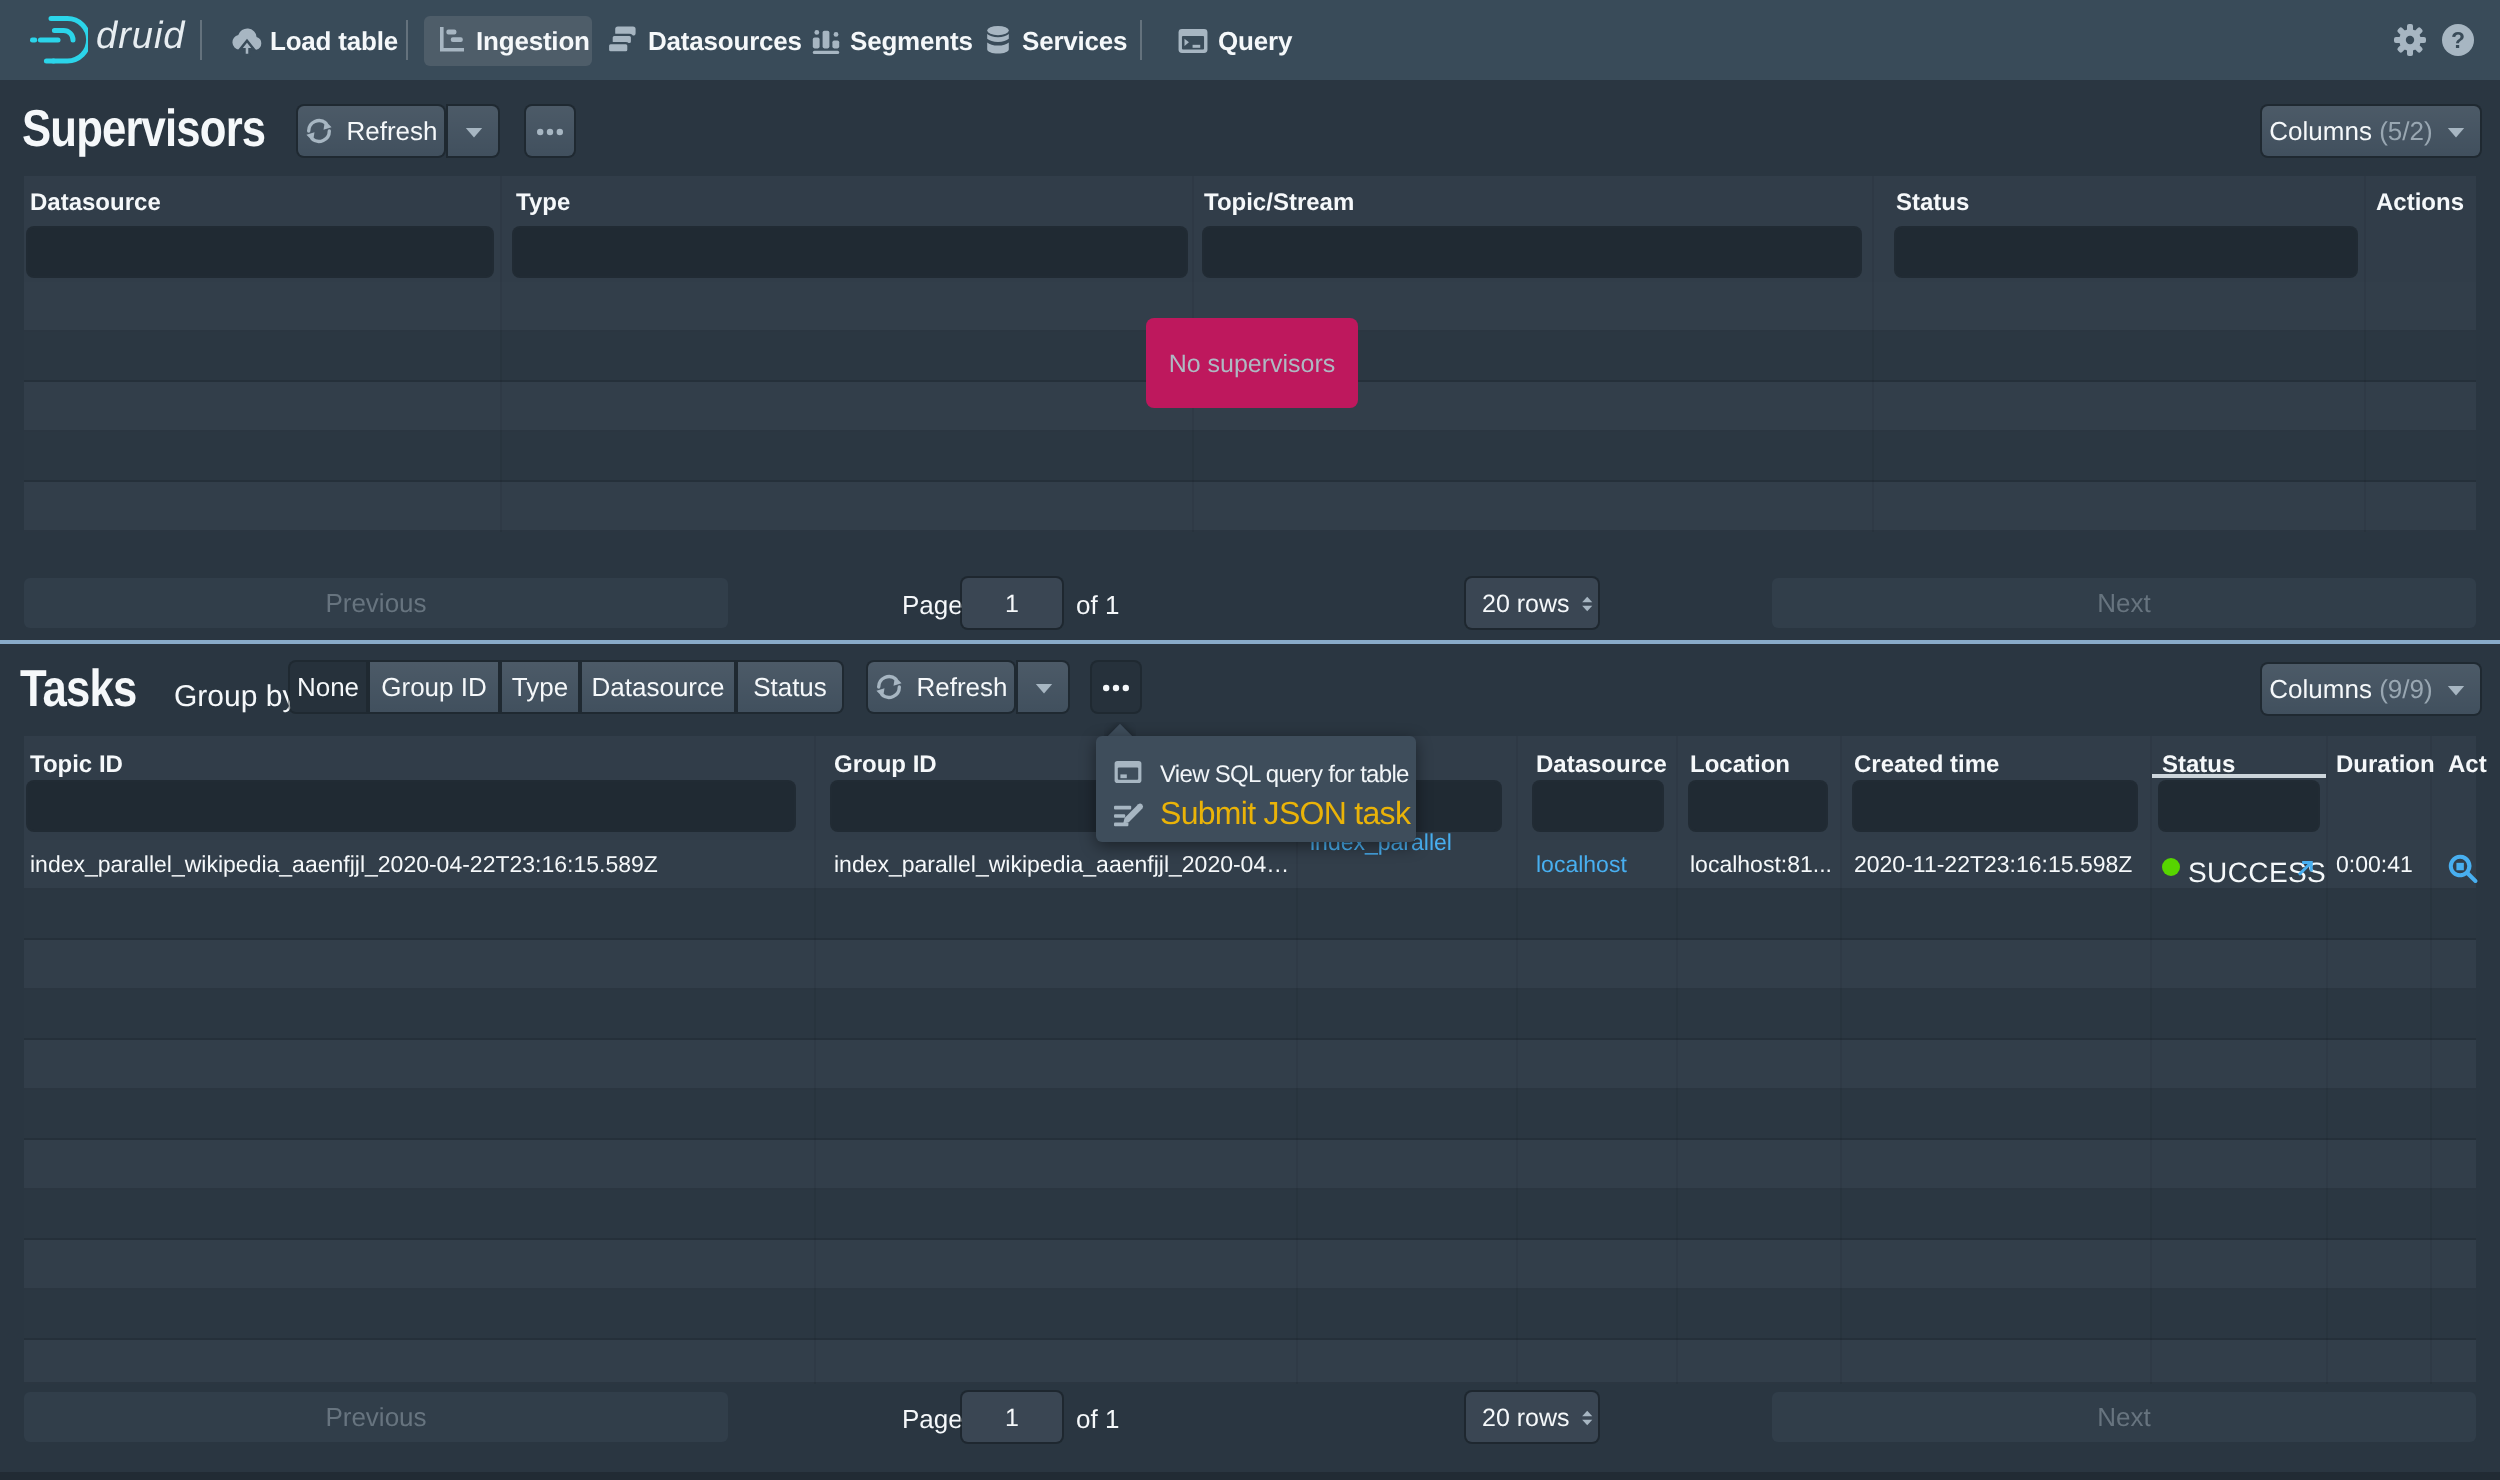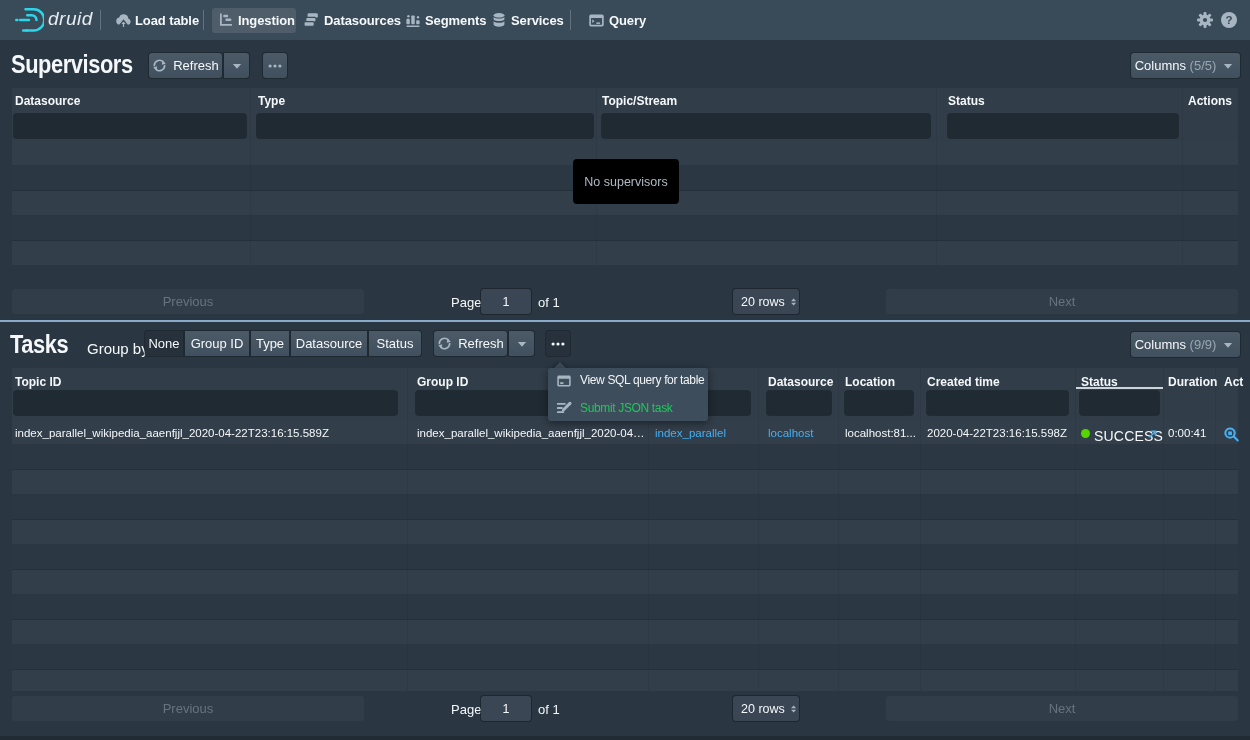--- a/index.html
+++ b/index.html
@@ -122,21 +122,21 @@
     </svg>
 </div>
 <div class="btn" style="left:263px;top:53px;width:24px">
   <svg width="16" height="16" viewBox="0 0 16 16" fill="currentColor">
       <circle cx="3.1" cy="8" r="1.6"></circle>
       <circle cx="8" cy="8" r="1.6"></circle>
       <circle cx="12.9" cy="8" r="1.6"></circle>
     </svg>
 </div>
 <div class="btn" style="left:1131px;top:53px;width:109px">
-  <span>Columns <span style="color:#99a7b2">(5/5)</span></span>
+  <span>Columns <span style="color:#99a7b2">(5/2)</span></span>
   <svg width="16" height="16" viewBox="0 0 16 16" style="margin-left:-2px">
       <path fill="currentColor" d="M3.9 6h8.2L8 10.8z"></path>
     </svg>
 </div>
 
 <div class="thzone" style="left:12px;top:88px;width:1226px;height:53px"></div>
 <div class="collabel" style="left:15px;top:94px">Datasource</div>
 <div class="collabel" style="left:258px;top:94px">Type</div>
 <div class="collabel" style="left:602px;top:94px">Topic/Stream</div>
 <div class="collabel" style="left:948px;top:94px">Status</div>
@@ -149,21 +149,21 @@
 <div class="rowlight" style="left:12px;top:141px;width:1226px;height:25px"></div>
 <div class="rowdark" style="left:12px;top:166px;width:1226px;height:25px"></div>
 <div class="rowlight" style="left:12px;top:191px;width:1226px;height:25px"></div>
 <div class="rowdark" style="left:12px;top:216px;width:1226px;height:25px"></div>
 <div class="rowlight" style="left:12px;top:241px;width:1226px;height:25px"></div>
 <div class="colline" style="left:250px;top:88px;height:178px"></div>
 <div class="colline" style="left:596px;top:88px;height:178px"></div>
 <div class="colline" style="left:936px;top:88px;height:178px"></div>
 <div class="colline" style="left:1182px;top:88px;height:178px"></div>
 
-<div class="abs" style="left:573px;top:159px;width:106px;height:45px;background:#000000;border-radius:4px;display:flex;align-items:center;justify-content:center;color:#aeb9c3;font-size:12.5px">No supervisors</div>
+<div class="abs" style="left:573px;top:159px;width:106px;height:45px;background:#be185d;border-radius:4px;display:flex;align-items:center;justify-content:center;color:#aeb9c3;font-size:12.5px">No supervisors</div>
 
 <div class="pagebtn" style="left:12px;top:289px;width:352px">Previous</div>
 <div class="plabel" style="left:451px;top:295px">Page</div>
 <div class="pginput" style="left:481px;top:289px;width:50px">1</div>
 <div class="plabel" style="left:538px;top:295px">of 1</div>
 <div class="pginput" style="left:733px;top:289px;width:66px;justify-content:flex-start;padding-left:8px">20 rows
   <svg width="16" height="16" viewBox="0 0 16 16" fill="#a7b6c2" style="margin-left:3px">
       <path d="M4.4 6.8h7.2L8 2.9z"></path>
       <path d="M4.4 9.2h7.2L8 13.1z"></path>
     </svg>
@@ -243,24 +243,24 @@
 <div class="colline" style="left:648px;top:368px;height:324px"></div>
 <div class="colline" style="left:758px;top:368px;height:324px"></div>
 <div class="colline" style="left:838px;top:368px;height:324px"></div>
 <div class="colline" style="left:920px;top:368px;height:324px"></div>
 <div class="colline" style="left:1075px;top:368px;height:324px"></div>
 <div class="colline" style="left:1163px;top:368px;height:324px"></div>
 <div class="colline" style="left:1215px;top:368px;height:324px"></div>
 
 <div class="cell" style="left:15px;top:427px;width:385px">index_parallel_wikipedia_aaenfjjl_2020-04-22T23:16:15.589Z</div>
 <div class="cell" style="left:417px;top:427px;width:229px;text-overflow:ellipsis">index_parallel_wikipedia_aaenfjjl_2020-04-22T23:16:15.589Z</div>
-<div class="cell link" style="left:655px;top:427px;width:100px">index_parallel</div>
+<div class="cell link" style="left:655px;top:416px;width:100px">index_parallel</div>
 <div class="cell link" style="left:768px;top:427px;width:66px">localhost</div>
 <div class="cell" style="left:845px;top:427px;width:74px">localhost:81...</div>
-<div class="cell" style="left:927px;top:427px;width:146px">2020-04-22T23:16:15.598Z</div>
+<div class="cell" style="left:927px;top:427px;width:146px">2020-11-22T23:16:15.598Z</div>
 <div class="abs" style="left:1081px;top:429px;width:9px;height:9px;border-radius:50%;background:#57d500"></div>
 <div class="cell" style="left:1094px;top:428px;font-size:14px;letter-spacing:.2px">SUCCESS</div>
 <svg class="abs" style="left:1148px;top:429px" width="10" height="10" viewBox="0 0 16 16" fill="#48aff0">
     <path d="M3.2 14.2L11 6.4v4.4h2.4V2.3H4.9v2.4h4.4L1.5 12.5z"></path>
   </svg>
 <div class="cell" style="left:1168px;top:427px">0:00:41</div>
 <svg class="abs" style="left:1223px;top:426px" width="17" height="17" viewBox="0 0 16 16" fill="#48aff0">
     <path d="M6.6 1.3a5.3 5.3 0 1 0 3.1 9.6l3.5 3.5a1 1 0 0 0 1.4-1.4l-3.5-3.5A5.3 5.3 0 0 0 6.6 1.3zm0 1.9a3.4 3.4 0 1 1 0 6.8 3.4 3.4 0 0 1 0-6.8z"></path>
     <rect x="4.9" y="5.1" width="3.5" height="3.5"></rect>
   </svg>
@@ -276,30 +276,30 @@
     </svg>
 </div>
 <div class="pagebtn" style="left:886px;top:696px;width:352px">Next</div>
 
 <div class="abs" style="left:0;top:736px;width:1250px;height:4px;background:#212b34"></div>
 
 <div class="abs" style="left:552px;top:361px;width:16px;height:8px;overflow:hidden">
     <div style="position:absolute;left:3px;top:3px;width:10px;height:10px;background:#3e4d5b;transform:rotate(45deg);box-shadow:0 0 4px rgba(0,0,0,.4)"></div>
   </div>
 <div class="abs" style="left:548px;top:368px;width:160px;height:53px;background:#3e4d5b;border-radius:3px;box-shadow:0 2px 8px rgba(0,0,0,.45)">
-  <div style="position:absolute;left:8px;top:5px;display:flex;align-items:flex-start;gap:8px;height:21px">
+  <div style="position:absolute;left:8px;top:5px;display:flex;align-items:flex-end;gap:8px;height:21px">
     <svg width="16" height="16" viewBox="0 0 16 16">
         <rect x="1.3" y="2.5" width="13.4" height="11" rx="1.4" fill="#a7b6c2"></rect>
         <rect x="2.9" y="5.7" width="10.2" height="6.2" rx=".5" fill="#3e4d5b"></rect>
         <rect x="4.2" y="9.2" width="3.2" height="1.9" fill="#a7b6c2"></rect>
       </svg>
     <span style="color:#f1f5f8;font-size:12px;letter-spacing:-.35px;white-space:nowrap">View SQL query for table</span>
   </div>
   <div style="position:absolute;left:8px;top:29px;display:flex;align-items:center;gap:8px;height:21px">
     <svg width="16" height="16" viewBox="0 0 16 16" fill="#a7b6c2">
         <rect x="1" y="2.9" width="8.6" height="1.8" rx=".5"></rect>
         <rect x="1" y="7.1" width="5.6" height="1.8" rx=".5"></rect>
         <rect x="1" y="11.3" width="7.2" height="1.8" rx=".5"></rect>
         <path d="M13.1 2.1a1.5 1.5 0 0 1 2.1 2.1l-6.8 6.9-2.8.7.7-2.8z"></path>
       </svg>
-    <span style="color:#22c55e;font-size:12px;letter-spacing:-.35px;white-space:nowrap">Submit JSON task</span>
+    <span style="color:#eab308;font-size:16px;letter-spacing:-.35px;white-space:nowrap">Submit JSON task</span>
   </div>
 </div>
 
 </body></html>

